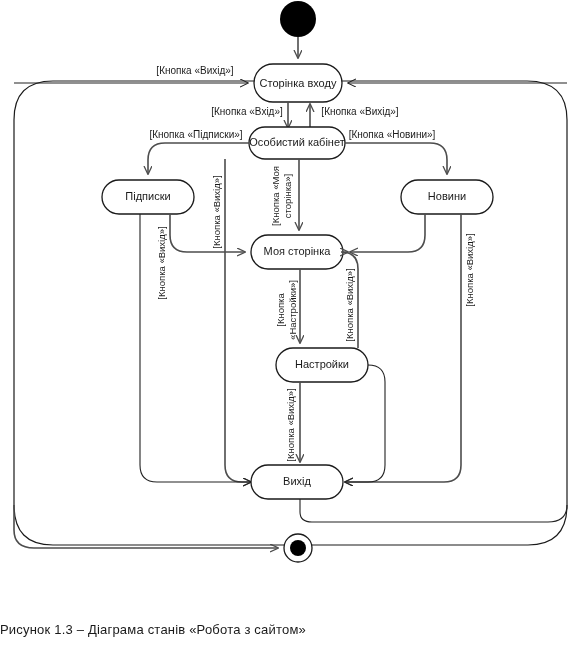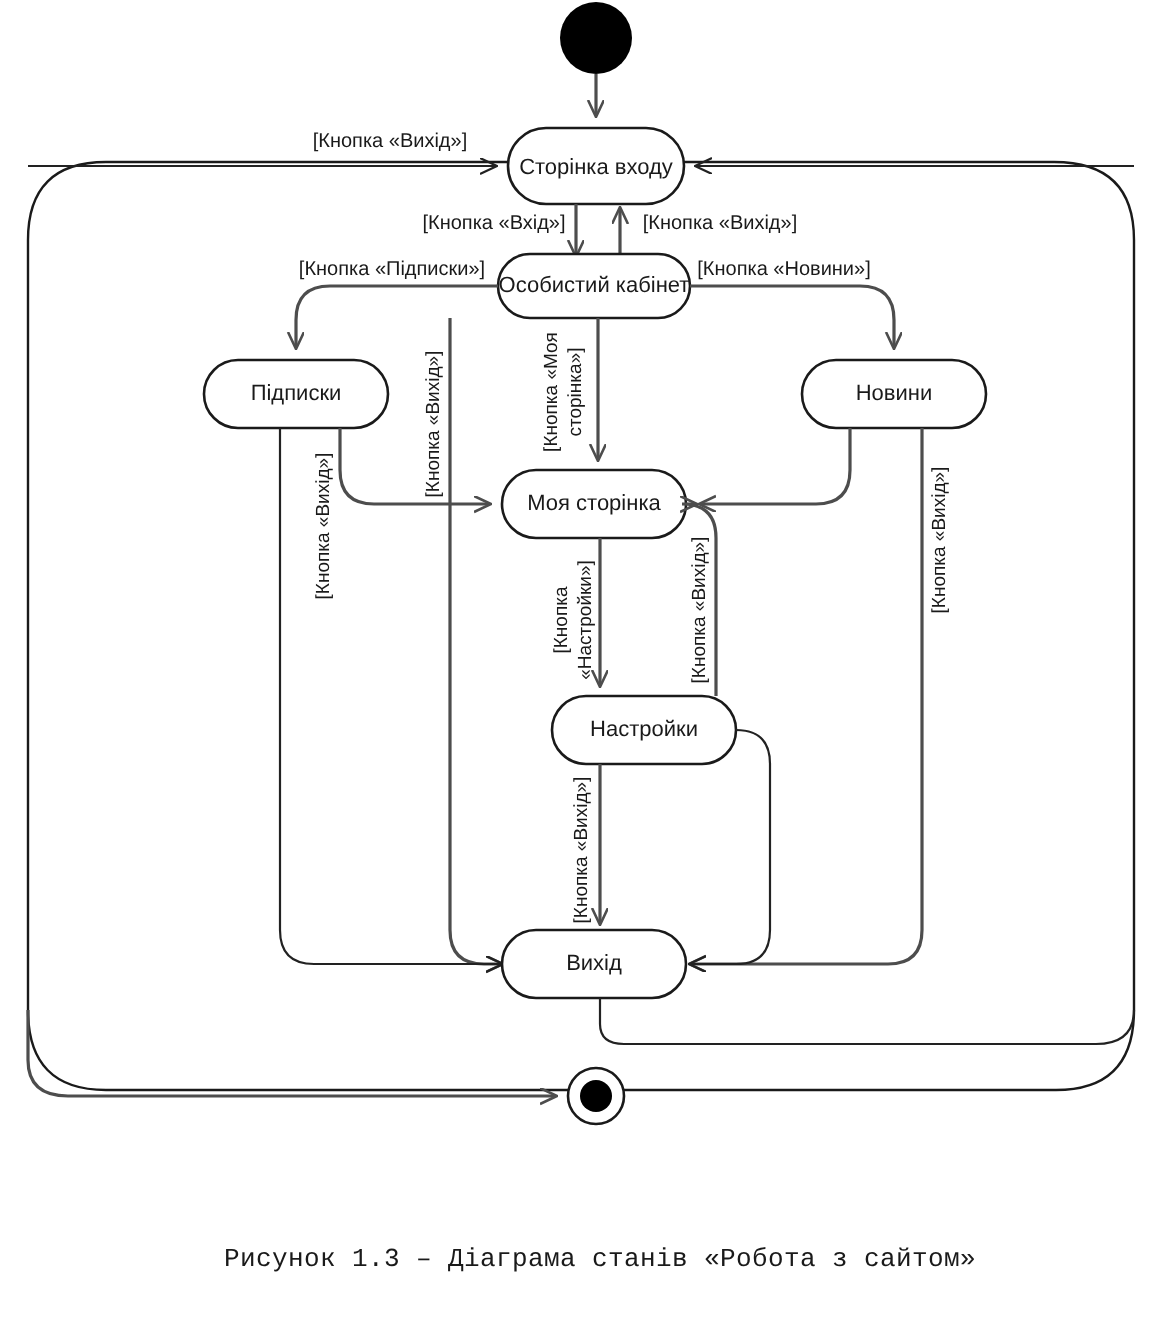--- a/index.html
+++ b/index.html
@@ -79,22 +79,22 @@
   }
   .node-final-dot {
     fill: #000000;
     stroke: none;
   }
   #figure-caption {
     position: absolute;
     left: 0;
     top: 622px;
     width: 488px;
-    text-align: right;
-    font-family: Liberation Mono, monospace;
+    text-align: left;
+    font-family: Liberation Sans, sans-serif;
     font-size: 13px;
     color: #1a1a1a;
     letter-spacing: 0.2px;
   }
 </style>
 </head>
 <body>
 
 <div id="diagram-root">
 

